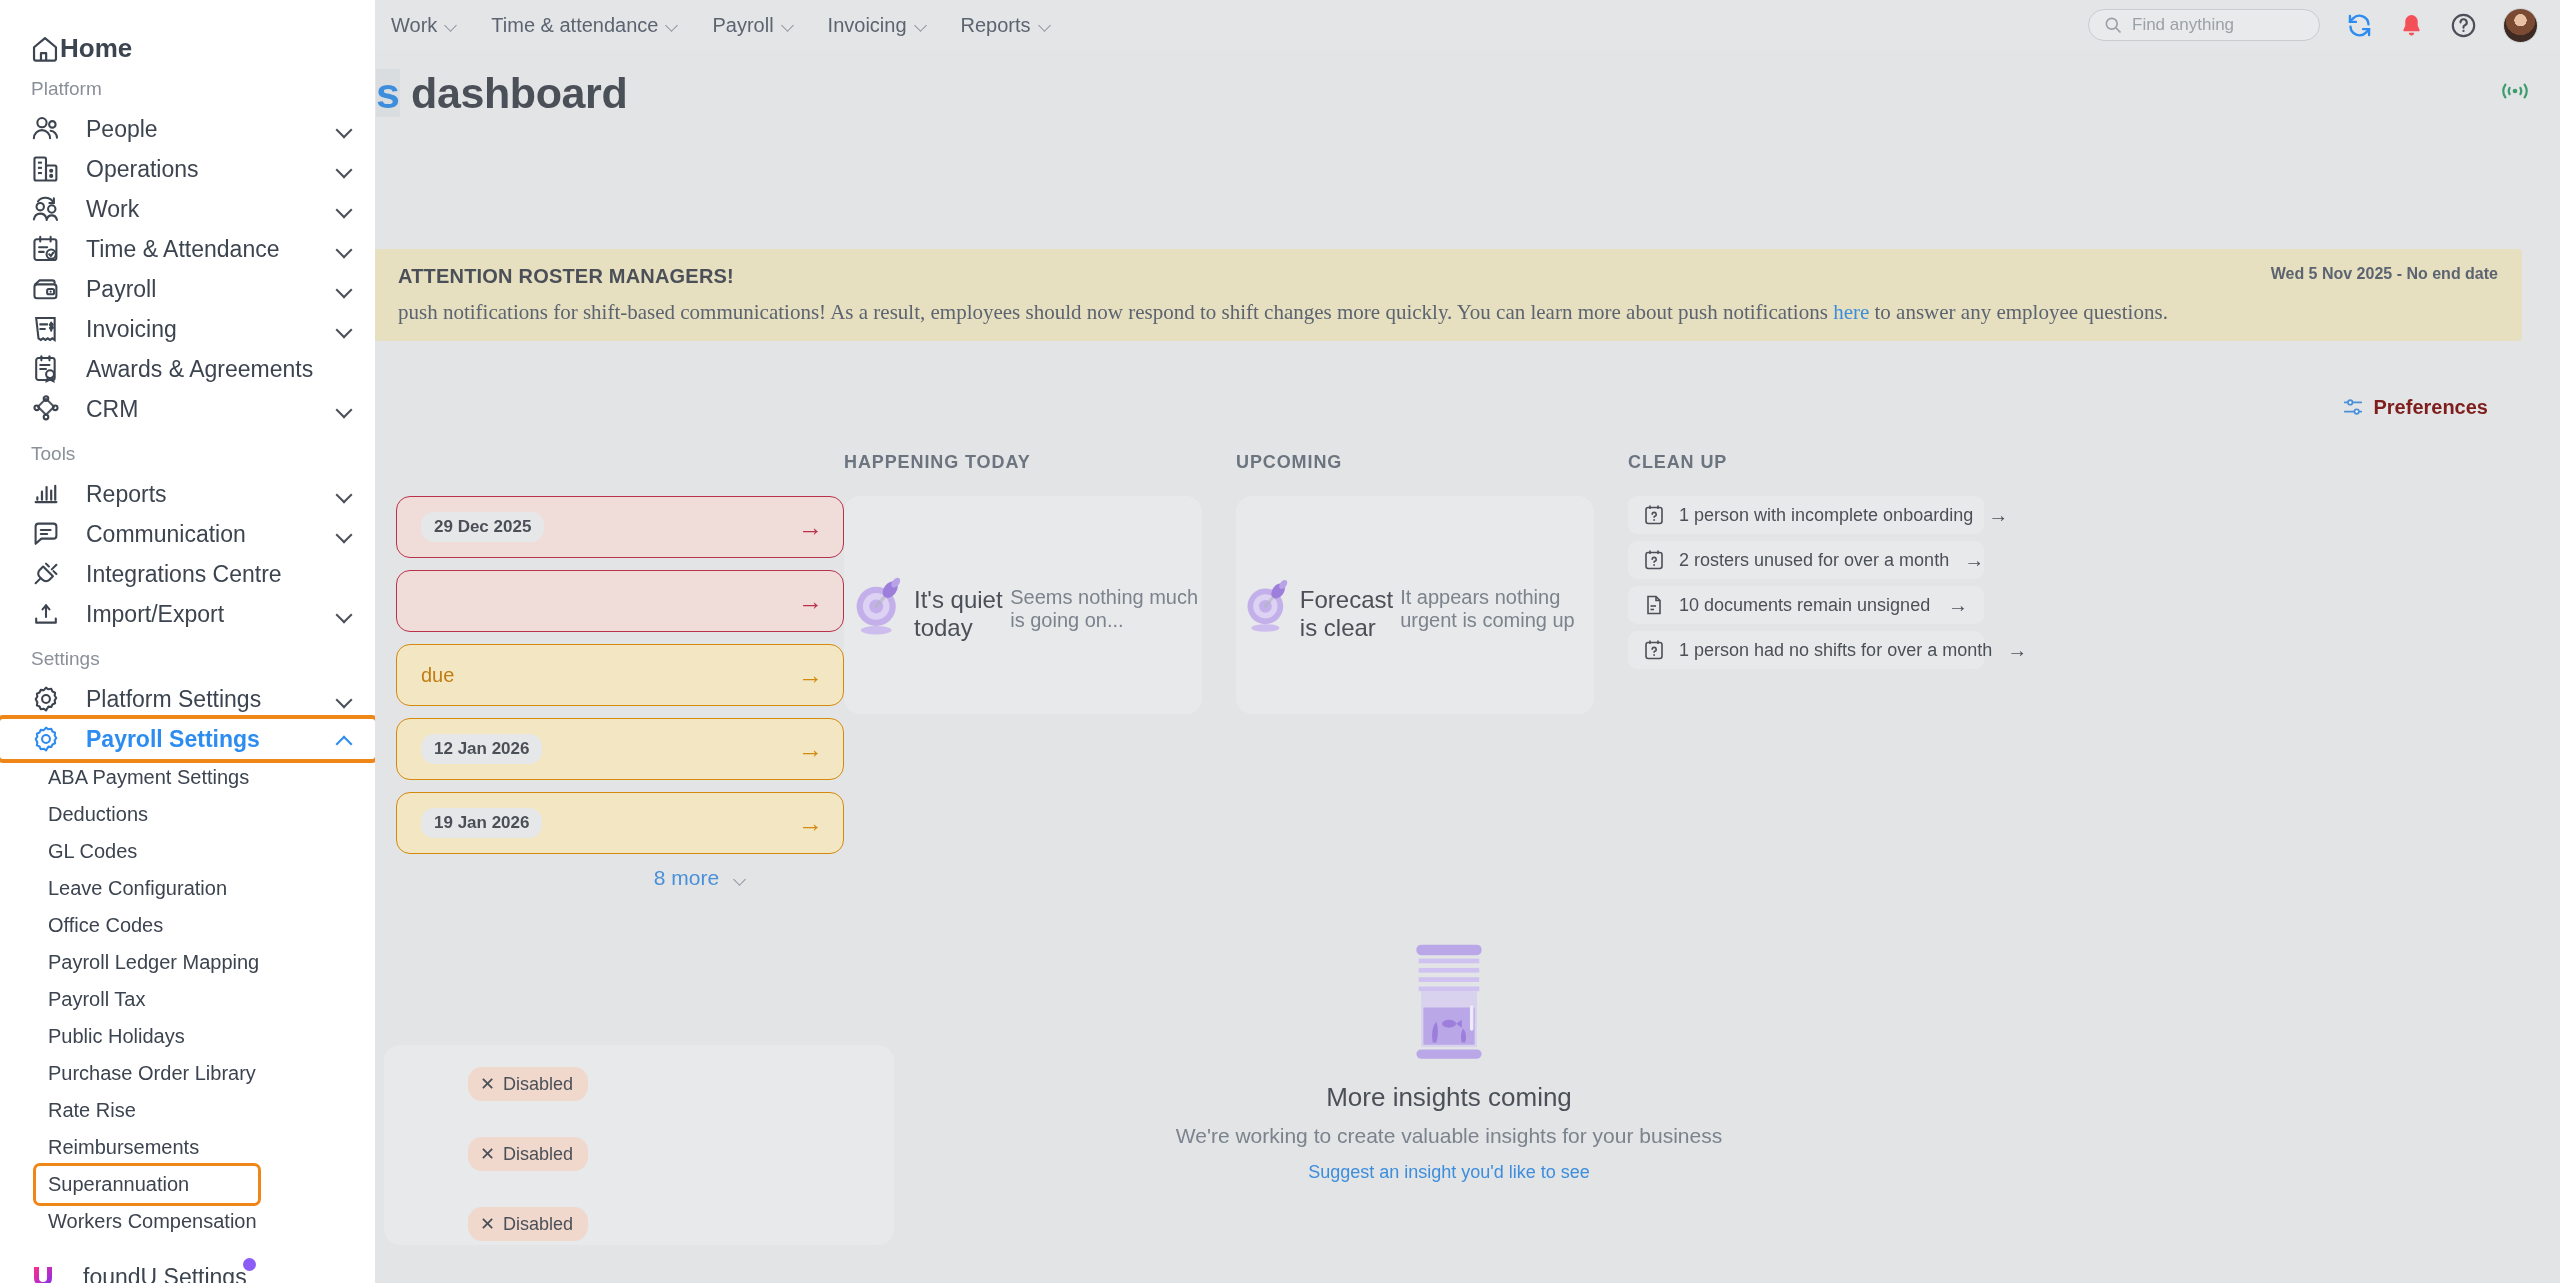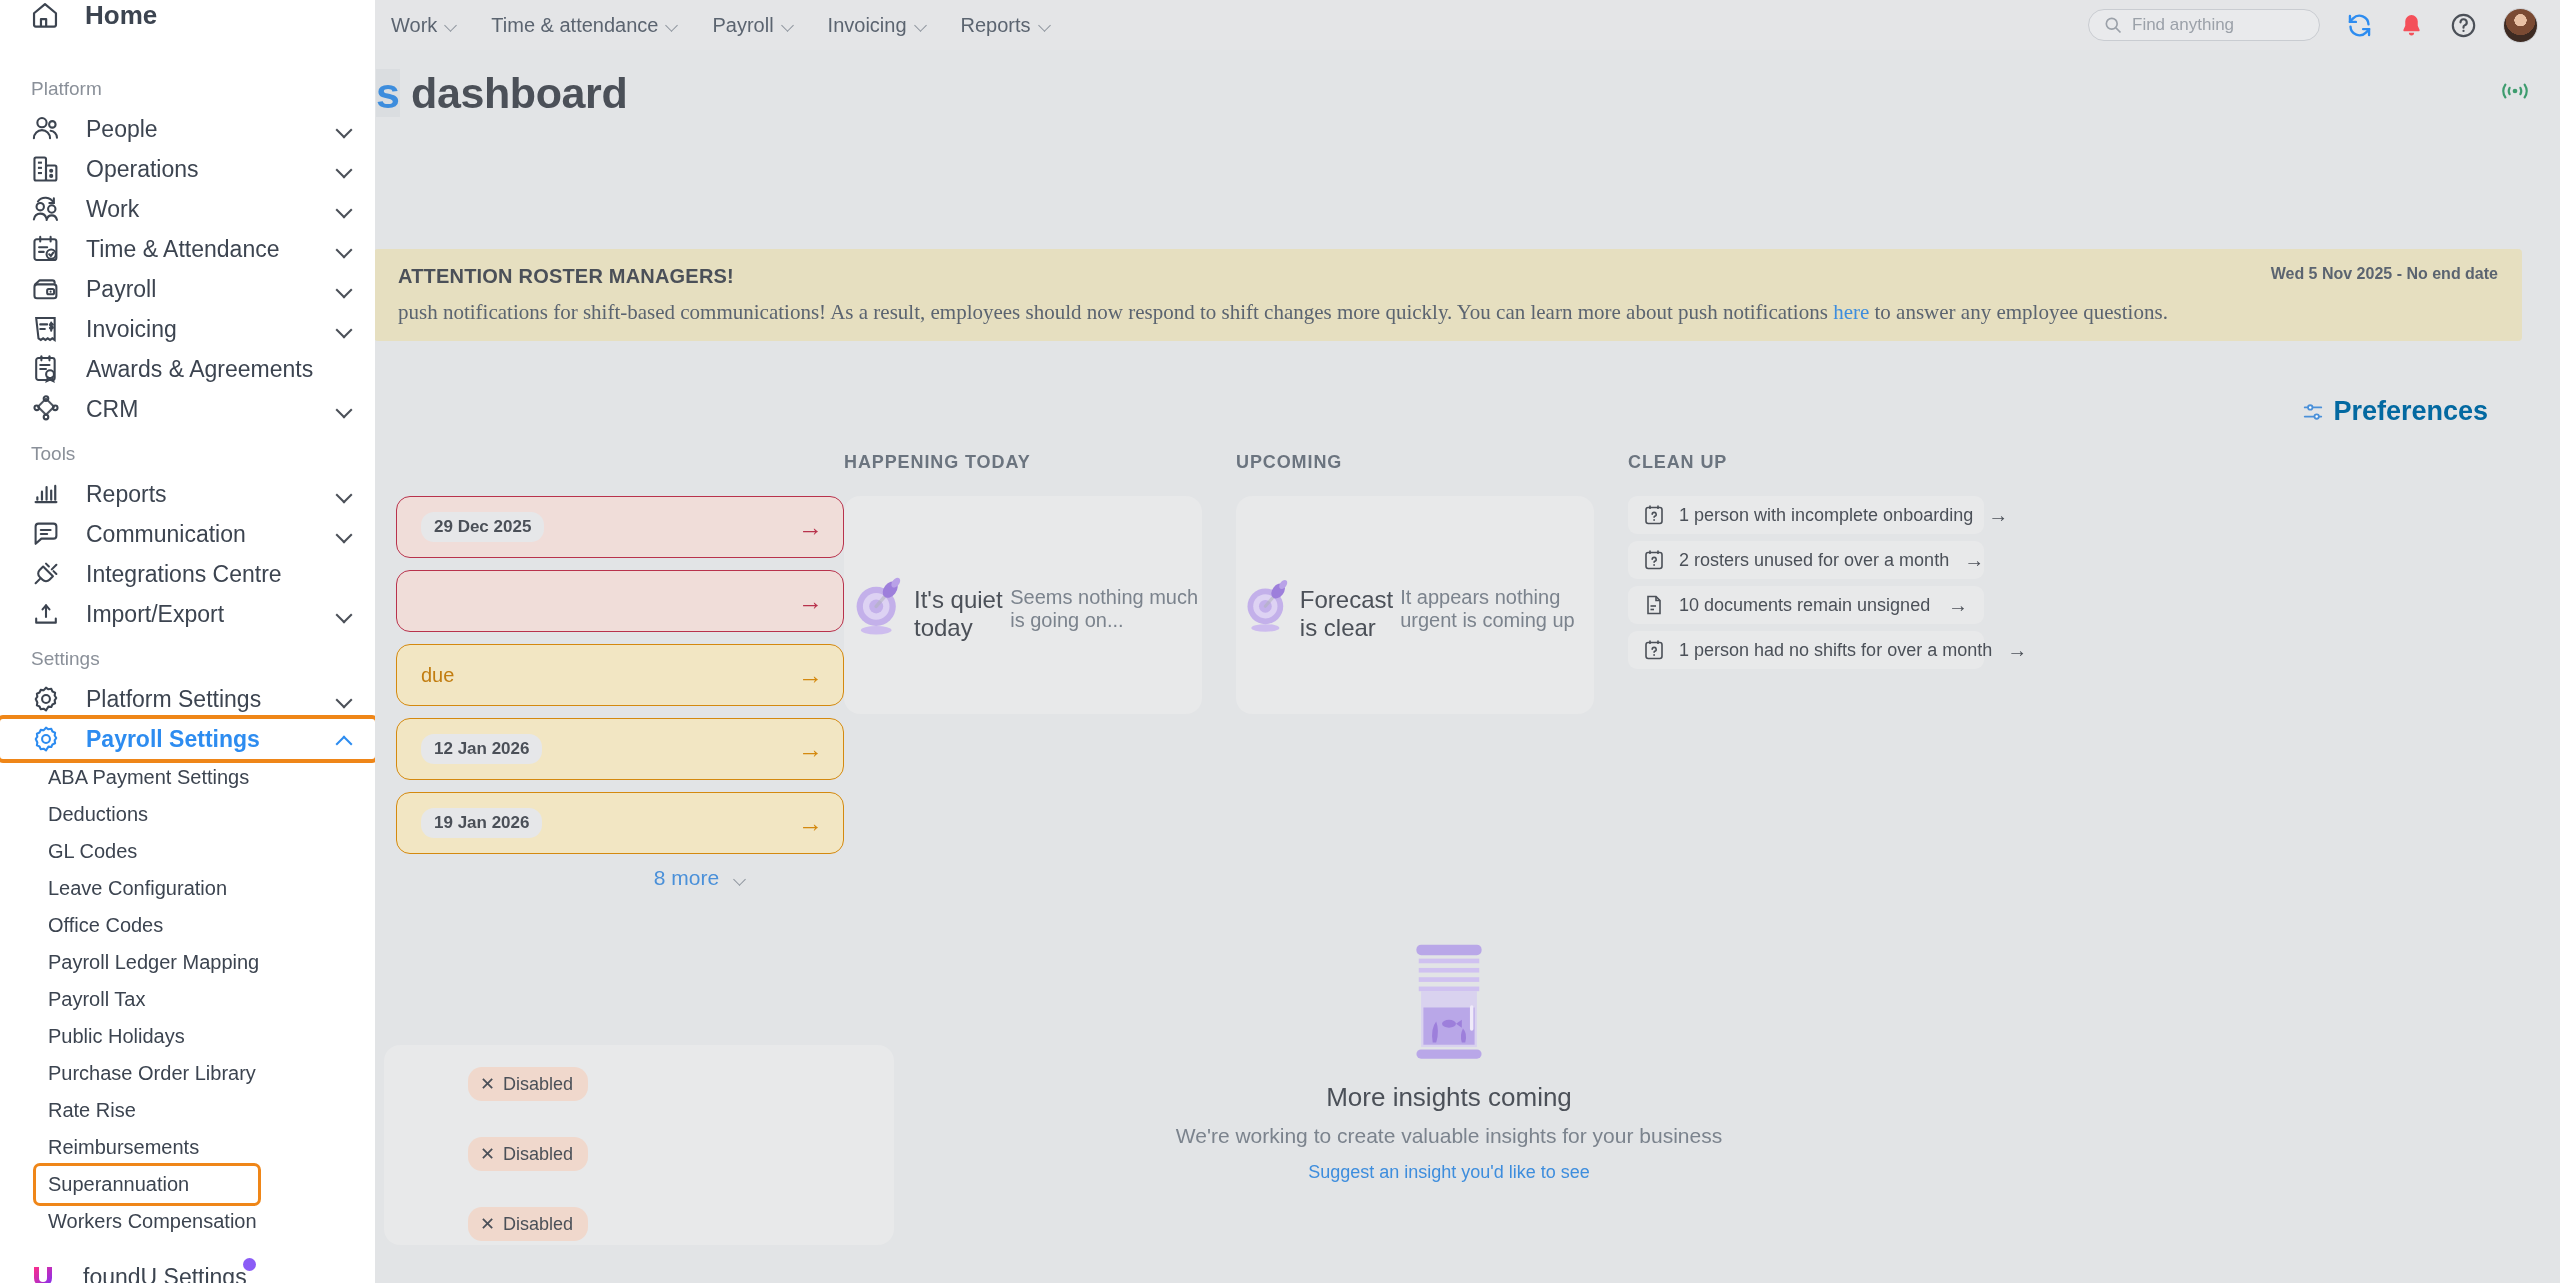--- a/index.html
+++ b/index.html
@@ -82,22 +82,22 @@
   }
   .banner-body a { color: #3d8ddd; text-decoration: none; }
 
   
   .content-card {
     position: absolute; left: 374px; top: 366px; width: 2148px; height: 560px;
     background: #e2e4e6; border-radius: 6px;
   }
   .prefs {
     position: absolute; right: 34px; top: 30px;
-    display: flex; align-items: center; gap: 9px;
-    font-size: 27px; font-weight: 600; color: #0369a1; cursor: pointer;
+    display: flex; gap: 9px;
+    font-size: 20px; font-weight: 600; color: #7f1d1d; cursor: pointer;
   }
 
   .cols {
     position: absolute; left: 0; top: 86px; width: 2148px;
     display: flex; gap: 0;
   }
   .col { }
   .col-head {
     font-size: 18px; font-weight: 700; color: #6b747f;
     letter-spacing: .9px; margin-bottom: 23px;
@@ -168,21 +168,21 @@
   .ins-title { font-size: 26px; color: #4b5058; margin-top: 14px; }
   .ins-sub { font-size: 21px; color: #7b838d; margin-top: 11px; }
   .ins-link { font-size: 18px; color: #3d8ddd; margin-top: 14px; cursor: pointer; }
 
   
   .sidebar {
     position: absolute; left: 0; top: 0; width: 375px; height: 1283px;
     background: #ffffff; z-index: 50; overflow: hidden;
   }
   .sb-home {
-    display: flex; align-items: flex-start; gap: 25px;
+    display: flex; align-items: flex-end; 
     padding: 0 0 0 30px; height: 64px;
   }
   .sb-home-label { font-size: 26px; font-weight: 700; color: #3c4450; }
   .sb-group-label {
     font-size: 19px; color: #8a9099; padding-left: 31px;
     margin-top: 14px; margin-bottom: 9px;
   }
   .sb-item {
     display: flex; align-items: center; gap: 25px;
     height: 40px; padding-left: 31px; padding-right: 24px;

